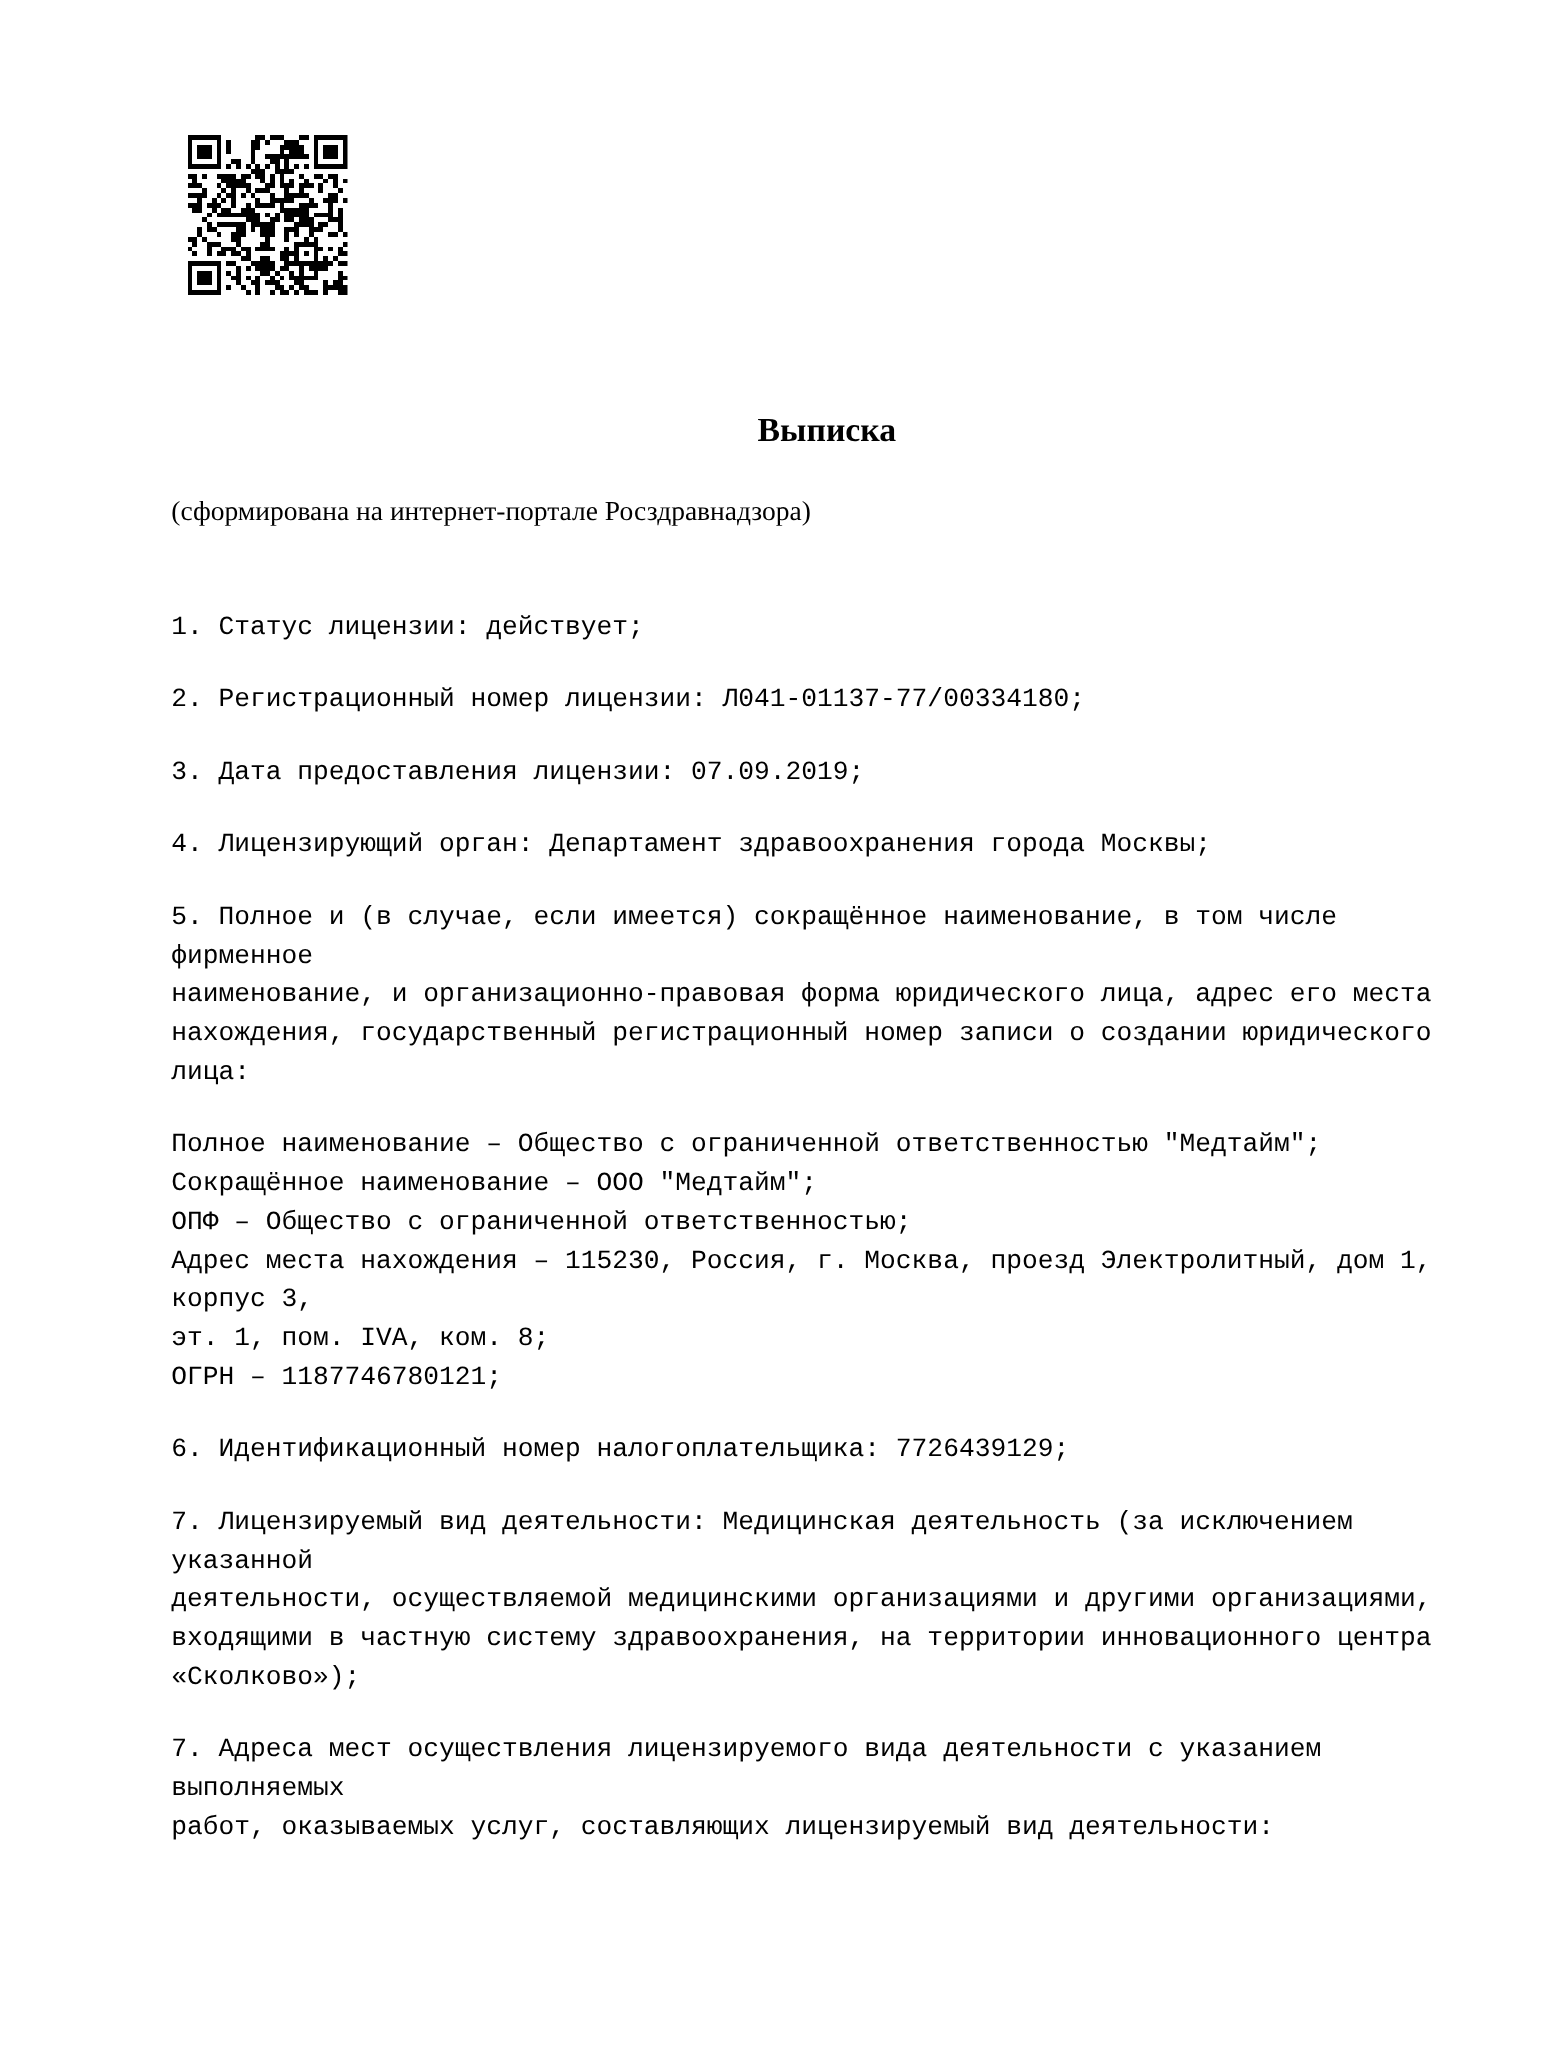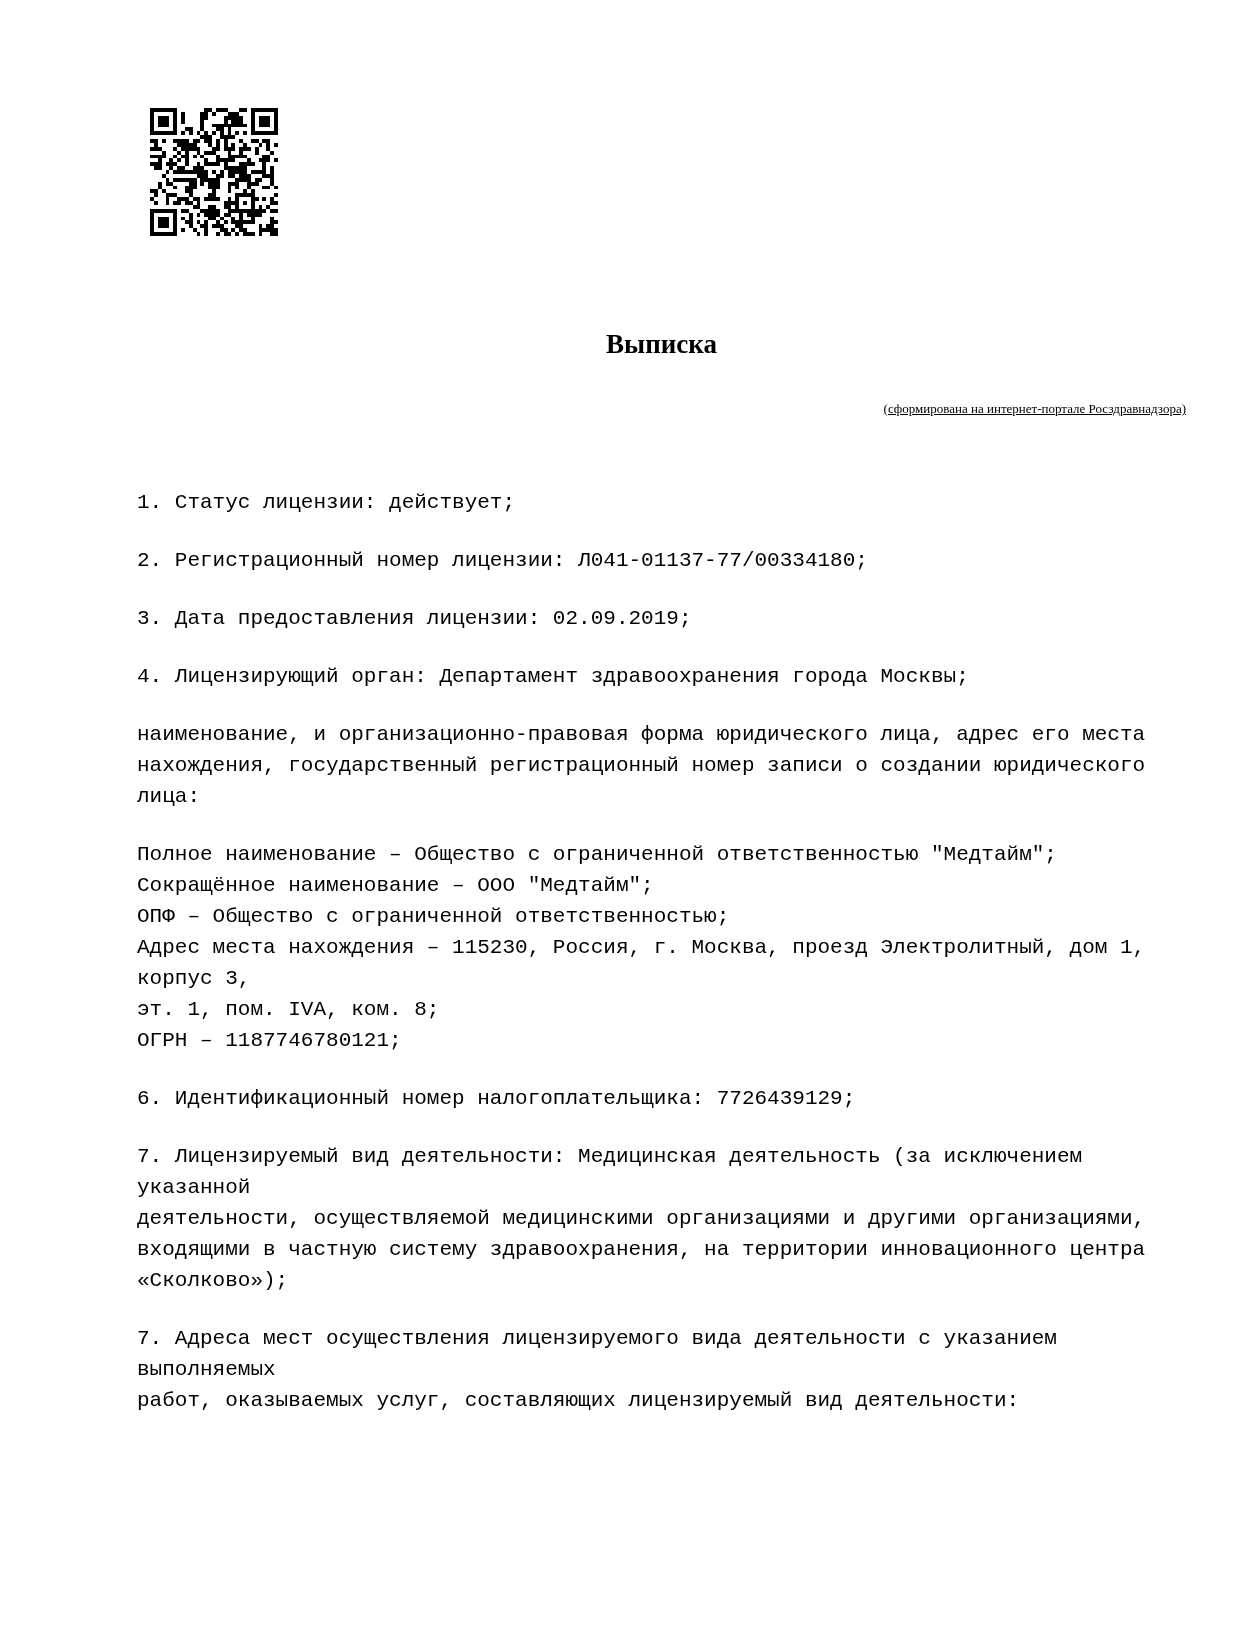--- a/index.html
+++ b/index.html
@@ -27,24 +27,23 @@
   .title-block {
     margin: 0 54px 0 137px;
     padding-top: 325px;
     text-align: center;
     font-weight: bold;
     font-size: 27px;
     line-height: 38px;
   }
   .subtitle {
     margin: 32px 54px 0 137px;
-    text-align: right;
-    font-size: 13px;
+    text-align: left;
+    font-size: 22px;
     line-height: 28px;
-    text-decoration: underline;
   }
   .doc-body {
     margin: 64px 54px 0 137px;
     font-size: 21px;
     line-height: 31px;
     text-align: left;
   }
   .doc-body p { margin: 0 0 27px 0; }
   .doc-body p.tight { margin-bottom: 0; }
   .doc-body .line { display: block; font-family: Liberation Mono, monospace; }
@@ -67,26 +66,27 @@
   <div class="subtitle">(сформирована на интернет-портале Росздравнадзора)</div>
 
   <div class="doc-body" id="doc-body">
       <p>
         <span class="line">1. Статус лицензии: действует;</span>
       </p>
       <p>
         <span class="line">2. Регистрационный номер лицензии: Л041-01137-77/00334180;</span>
       </p>
       <p>
-        <span class="line">3. Дата предоставления лицензии: 02.09.2019;</span>
+        <span class="line">3. Дата предоставления лицензии: 07.09.2019;</span>
       </p>
       <p>
         <span class="line">4. Лицензирующий орган: Департамент здравоохранения города Москвы;</span>
       </p>
       <p>
+        <span class="line">5. Полное и (в случае, если имеется) сокращённое наименование, в том числе фирменное</span>
         <span class="line">наименование, и организационно-правовая форма юридического лица, адрес его места</span>
         <span class="line">нахождения, государственный регистрационный номер записи о создании юридического лица:</span>
       </p>
       <p class="tight">
         <span class="line">Полное наименование – Общество с ограниченной ответственностью "Медтайм";</span>
       </p>
       <p class="tight">
         <span class="line">Сокращённое наименование – ООО "Медтайм";</span>
       </p>
       <p class="tight">

